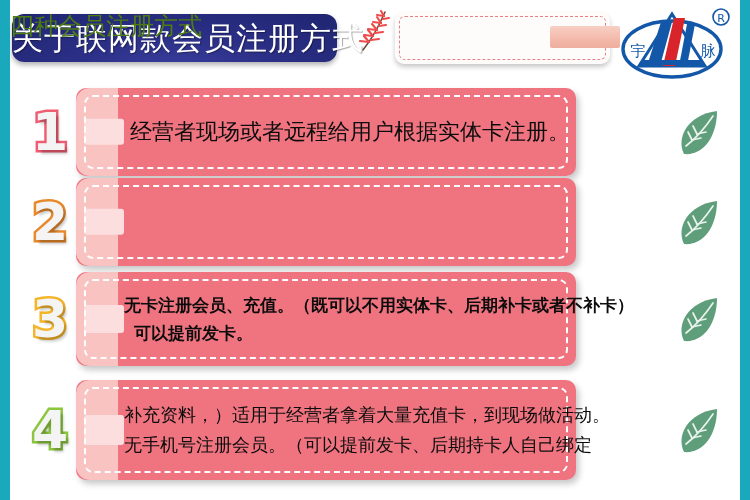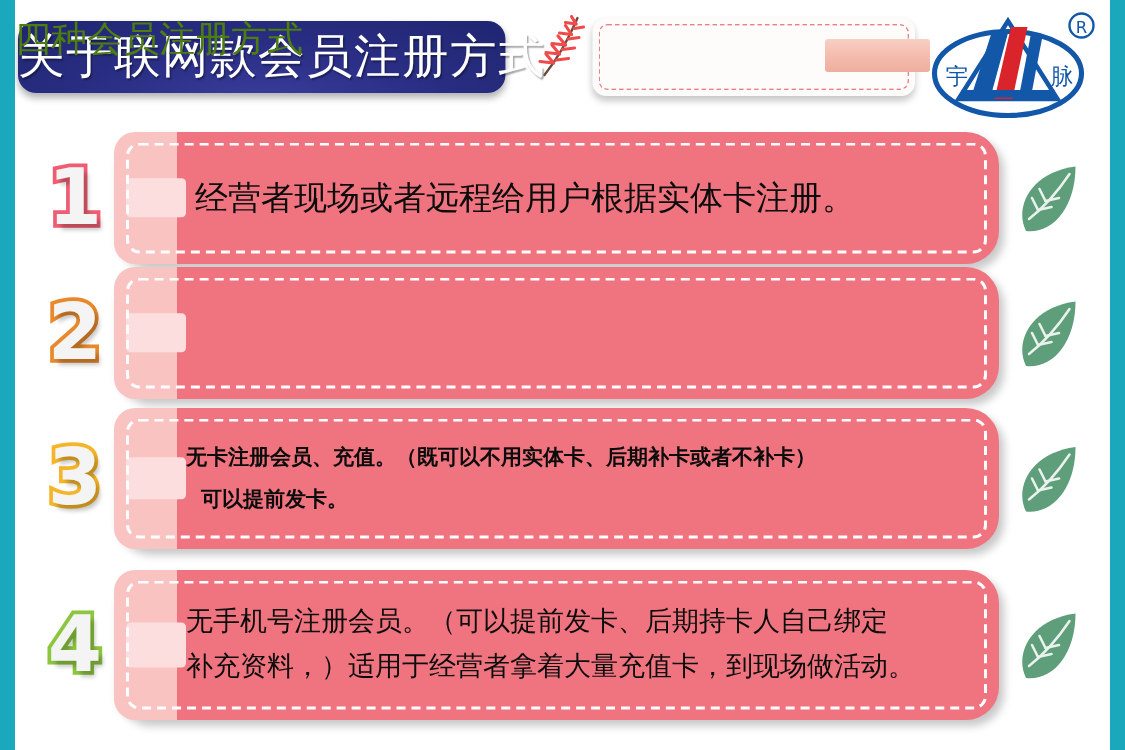--- a/index.html
+++ b/index.html
@@ -149,24 +149,24 @@
     color: #f4f4f4;
     -webkit-text-stroke: 5px var(--bc);
     paint-order: stroke fill;
     text-shadow: 3px 4px 3px rgba(0,0,0,0.22);
   }
 
   .card {
     position: absolute;
     left: 66px;
     top: 0;
-    width: 590px;
+    width: 500px;
     height: 100%;
     background: #f07480;
-    border-radius: 22px;
+    border-radius: 10px;
     box-shadow: 3px 4px 6px rgba(0,0,0,0.22);
   }
   .card::after {
     content: "";
     position: absolute;
     left: 8px; top: 7px; right: 8px; bottom: 7px;
     border: 2px dashed #ffffff;
     border-radius: 9px;
   }
   
@@ -203,21 +203,21 @@
     color: #0c0c0c;
     font-family: "DejaVu Sans", sans-serif;
     z-index: 2;
   }
   .card-text .ln { white-space: nowrap; }
 
   
   #row-0 .card-text, #row-1 .card-text { font-size: 22px; }
   #row-0 .card-text { left: 54px; }
   #row-1 .card-text { left: 54px; }
-  #row-2 .card-text { font-size: 14px; line-height: 28px; font-weight: bold; }
+  #row-2 .card-text { font-size: 17px; line-height: 28px; font-weight: bold; }
   #row-3 .card-text { font-size: 18px; line-height: 30px; }
   #row-2 .card-text .ln:nth-child(2) { padding-left: 10px; }
 
   .leaf {
     position: absolute;
     left: 665px;
     top: 50%;
     transform: translateY(-50%);
     width: 46px;
     height: 52px;
@@ -349,22 +349,22 @@
       </div>
     </div>
 
     <div class="row" id="row-3">
       <div class="badge">
         <span class="badge-num" style="--bc:#8cc63f">4</span>
       </div>
       <div class="card">
         <div class="card-tab"></div>
         <div class="card-text">
+          <span class="ln">补充资料，）适用于经营者拿着大量充值卡，到现场做活动。</span>
           <span class="ln">无手机号注册会员。（可以提前发卡、后期持卡人自己绑定</span>
-          <span class="ln">补充资料，）适用于经营者拿着大量充值卡，到现场做活动。</span>
         </div>
       </div>
       <div class="leaf">
         <svg viewBox="0 0 46 52" width="46" height="52">
           <path d="M42 5 C42 32 27 50 9 48 C1 32 12 9 42 5 Z" fill="#5f9e7a"></path>
           <g stroke="#e9f2ec" stroke-width="1.7" fill="none" stroke-linecap="round">
             <path d="M11 40 C20 33 30 22 38 10"></path>
             <path d="M17 34 L13 26"></path>
               <path d="M22 28 L18 20"></path>
             <path d="M17 34 L26 32"></path>

